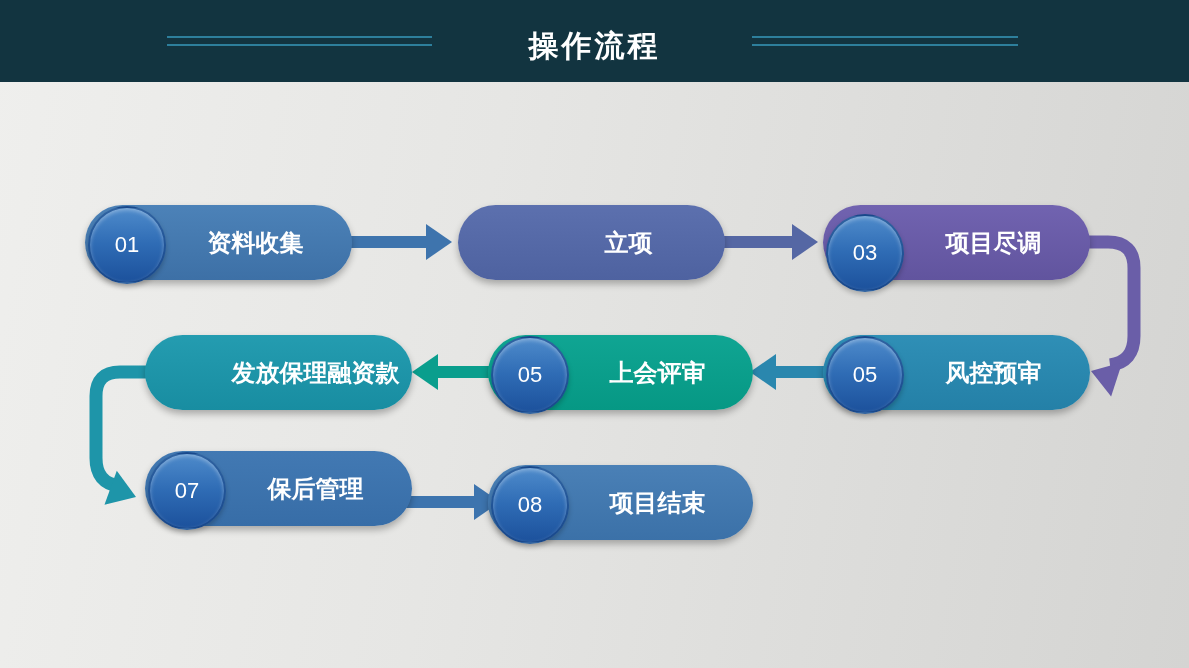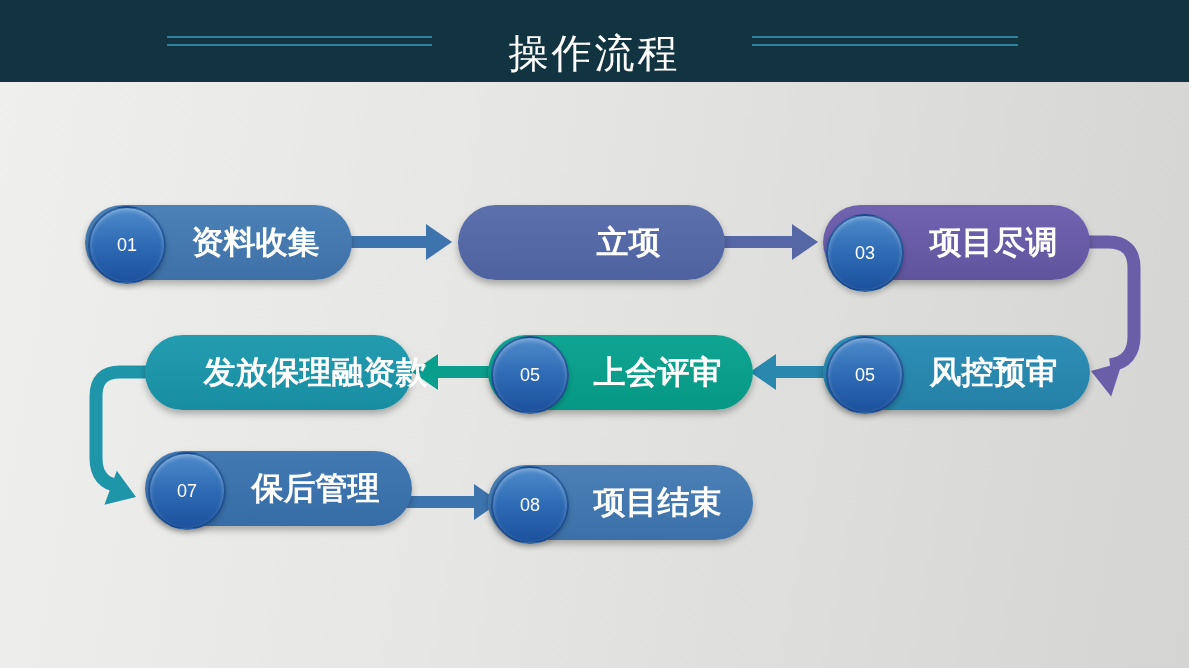--- a/index.html
+++ b/index.html
@@ -9,46 +9,46 @@
     font-family:"Liberation Sans","DejaVu Sans",sans-serif;
   }
 
   
   .header {
     position:absolute; left:0; top:0; width:100%; height:82px;
     background:#123440;
   }
   .header-title {
     position:absolute; left:0; top:26px; width:100%;
-    text-align:center; color:#ffffff; font-size:40px; font-weight:normal;
+    text-align:center; color:#ffffff; font-size:30px; font-weight:bold;
     letter-spacing:3px;
   }
   .hline-group { position:absolute; top:36px; }
   .hline-group .ln { height:2px; background:#2d7f9c; margin-bottom:6px; }
   .hline-left  { left:167px; width:265px; }
   .hline-right { left:752px; width:266px; }
 
   
   .pill {
     position:absolute; height:75px; border-radius:38px;
     box-shadow:0 4px 7px rgba(0,0,0,0.28);
   }
   .pill .label {
     position:absolute; left:82px; right:8px; top:0; height:75px;
     display:flex; align-items:center; justify-content:center;
-    color:#ffffff; font-size:32px; font-weight:bold; white-space:nowrap;
+    color:#ffffff; font-size:24px; font-weight:bold; white-space:nowrap;
   }
   .circle {
     position:absolute; left:3px; top:1px; width:74px; height:74px;
     border-radius:50%;
     background:linear-gradient(180deg,#4e8bcb 0%,#2f6cb5 48%,#1c519c 100%);
     border:2px solid rgba(23,66,125,0.55);
     box-shadow:inset 0 2px 4px rgba(255,255,255,0.35), 0 3px 5px rgba(0,0,0,0.22);
     display:flex; align-items:center; justify-content:center;
-    color:#ffffff; font-size:18px; font-weight:normal;
+    color:#ffffff; font-size:22px; font-weight:normal;
   }
   .pill-1 { left:85px;  top:205px; width:267px; background:linear-gradient(180deg,#4c82b8,#3d70a6); }
   .pill-2 { left:458px; top:205px; width:267px; background:linear-gradient(180deg,#5c70ae,#4e62a0); }
   .pill-3 { left:823px; top:205px; width:267px; background:linear-gradient(180deg,#7163b0,#61549e); }
   .pill-3 .circle { top:9px; }
   .pill-4 { left:823px; top:335px; width:267px; background:linear-gradient(180deg,#2f8fb6,#2480a7); }
   .pill-5 { left:488px; top:335px; width:265px; background:linear-gradient(180deg,#10a593,#069884); }
   .pill-6 { left:145px; top:335px; width:267px; background:linear-gradient(180deg,#249cb0,#188da1); }
   .pill-6 .circle { top:5px; }
   .pill-7 { left:145px; top:451px; width:267px; background:linear-gradient(180deg,#4279b3,#376da7); }

